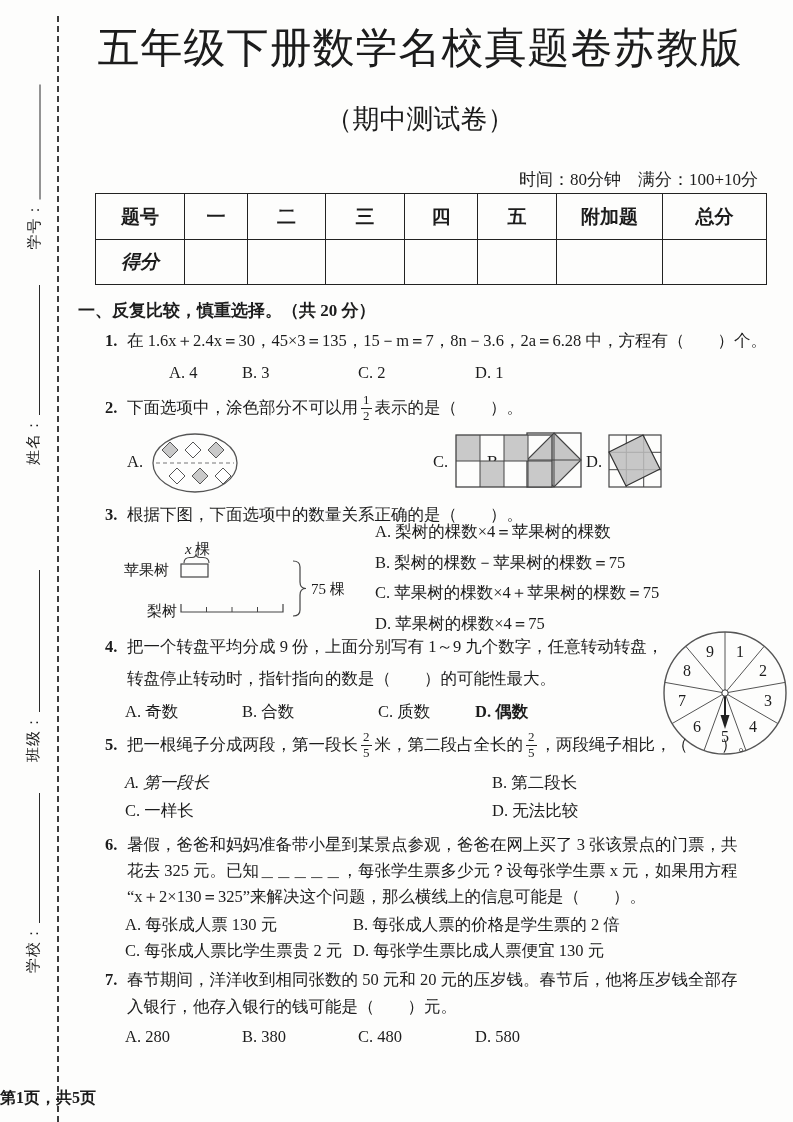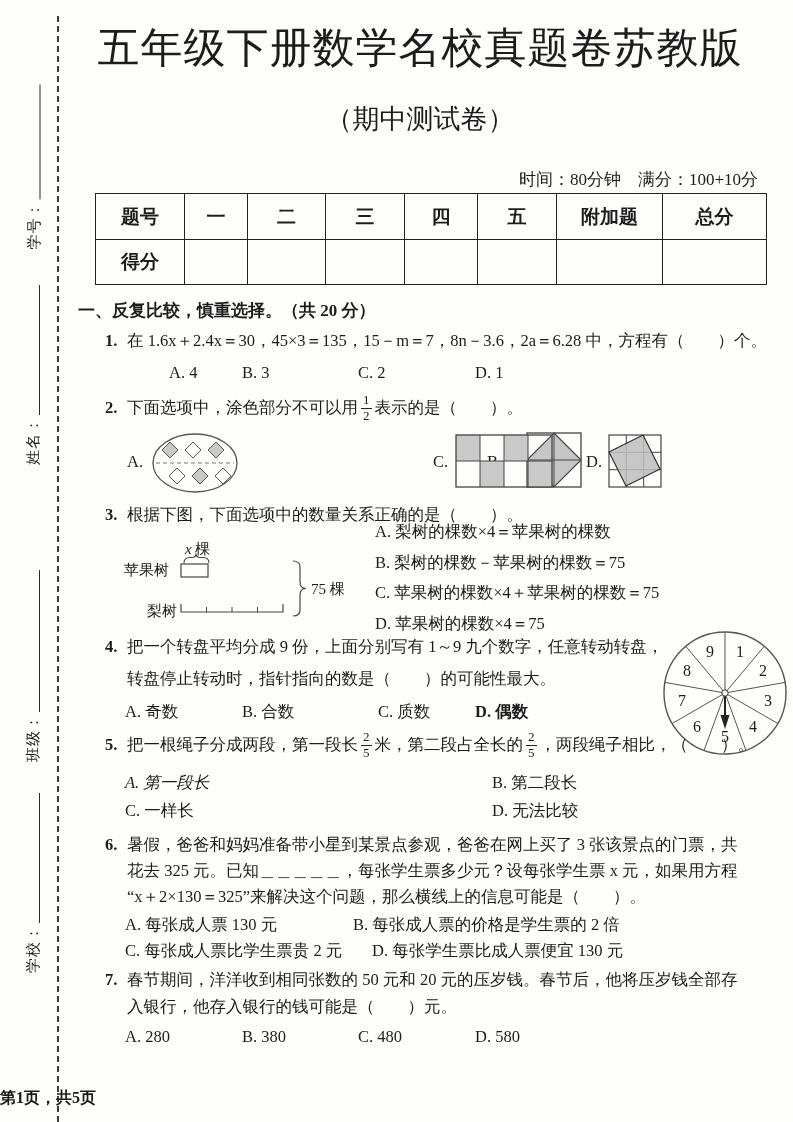--- a/index.html
+++ b/index.html
@@ -16,21 +16,21 @@
   .mfield .mline{flex:1;border-bottom:1.5px solid #2a2a2a;margin:0 0 3px 2px;}
   
   .title{position:absolute;left:60px;top:22px;width:720px;text-align:center;
          font-size:42px;letter-spacing:1px;white-space:nowrap;}
   .subtitle{position:absolute;left:60px;top:103px;width:720px;text-align:center;font-size:27px;}
   .info{position:absolute;left:398px;top:169px;width:360px;text-align:right;font-size:17px;}
   
   table.score{position:absolute;left:95px;top:193px;border-collapse:collapse;table-layout:fixed;}
   table.score td{border:1.5px solid #222;text-align:center;font-size:19px;font-weight:bold;padding:0;}
   table.score tr.r1 td{height:45px;}
-  table.score tr.r2 td{height:44px;}
+  table.score tr.r2 td{height:44px;font-style:italic;}
   
   .sec{position:absolute;left:78px;font-weight:bold;font-size:17px;}
   .qno{position:absolute;left:105px;font-weight:bold;}
   .qtext{position:absolute;left:127px;white-space:nowrap;}
   .qflex{position:absolute;left:105px;display:flex;align-items:center;white-space:nowrap;}
   .qflex .no{font-weight:bold;width:22px;}
   .frac{display:inline-flex;flex-direction:column;align-items:center;
         font-size:13px;line-height:1.1;margin:0 3px;vertical-align:middle;}
   .frac .den{border-top:1.2px solid #222;padding:0 2px;}
   .optA{position:absolute;white-space:nowrap;}
@@ -230,21 +230,21 @@
 <span class="optA" style="left:125px;top:801px;">C. 一样长</span>
 <span class="optA" style="left:492px;top:801px;">D. 无法比较</span>
 
 <span class="qno" style="top:835px;">6.</span>
 <span class="qtext" style="top:835px;">暑假，爸爸和妈妈准备带小星到某景点参观，爸爸在网上买了 3 张该景点的门票，共</span>
 <span class="qtext" style="top:861px;">花去 325 元。已知＿＿＿＿＿，每张学生票多少元？设每张学生票 x 元，如果用方程</span>
 <span class="qtext" style="top:887px;">“x＋2×130＝325”来解决这个问题，那么横线上的信息可能是（　　）。</span>
 <span class="optA" style="left:125px;top:915px;">A. 每张成人票 130 元</span>
 <span class="optA" style="left:353px;top:915px;">B. 每张成人票的价格是学生票的 2 倍</span>
 <span class="optA" style="left:125px;top:941px;">C. 每张成人票比学生票贵 2 元</span>
-<span class="optA" style="left:372px;top:941px;text-align:right;">D. 每张学生票比成人票便宜 130 元</span>
+<span class="optA" style="left:353px;top:941px;text-align:right;">D. 每张学生票比成人票便宜 130 元</span>
 
 <span class="qno" style="top:970px;">7.</span>
 <span class="qtext" style="top:970px;">春节期间，洋洋收到相同张数的 50 元和 20 元的压岁钱。春节后，他将压岁钱全部存</span>
 <span class="qtext" style="top:997px;">入银行，他存入银行的钱可能是（　　）元。</span>
 <span class="optA" style="left:125px;top:1027px;">A. 280</span>
 <span class="optA" style="left:242px;top:1027px;">B. 380</span>
 <span class="optA" style="left:358px;top:1027px;">C. 480</span>
 <span class="optA" style="left:475px;top:1027px;">D. 580</span>
 
 <div class="footer">第1页，共5页</div>

